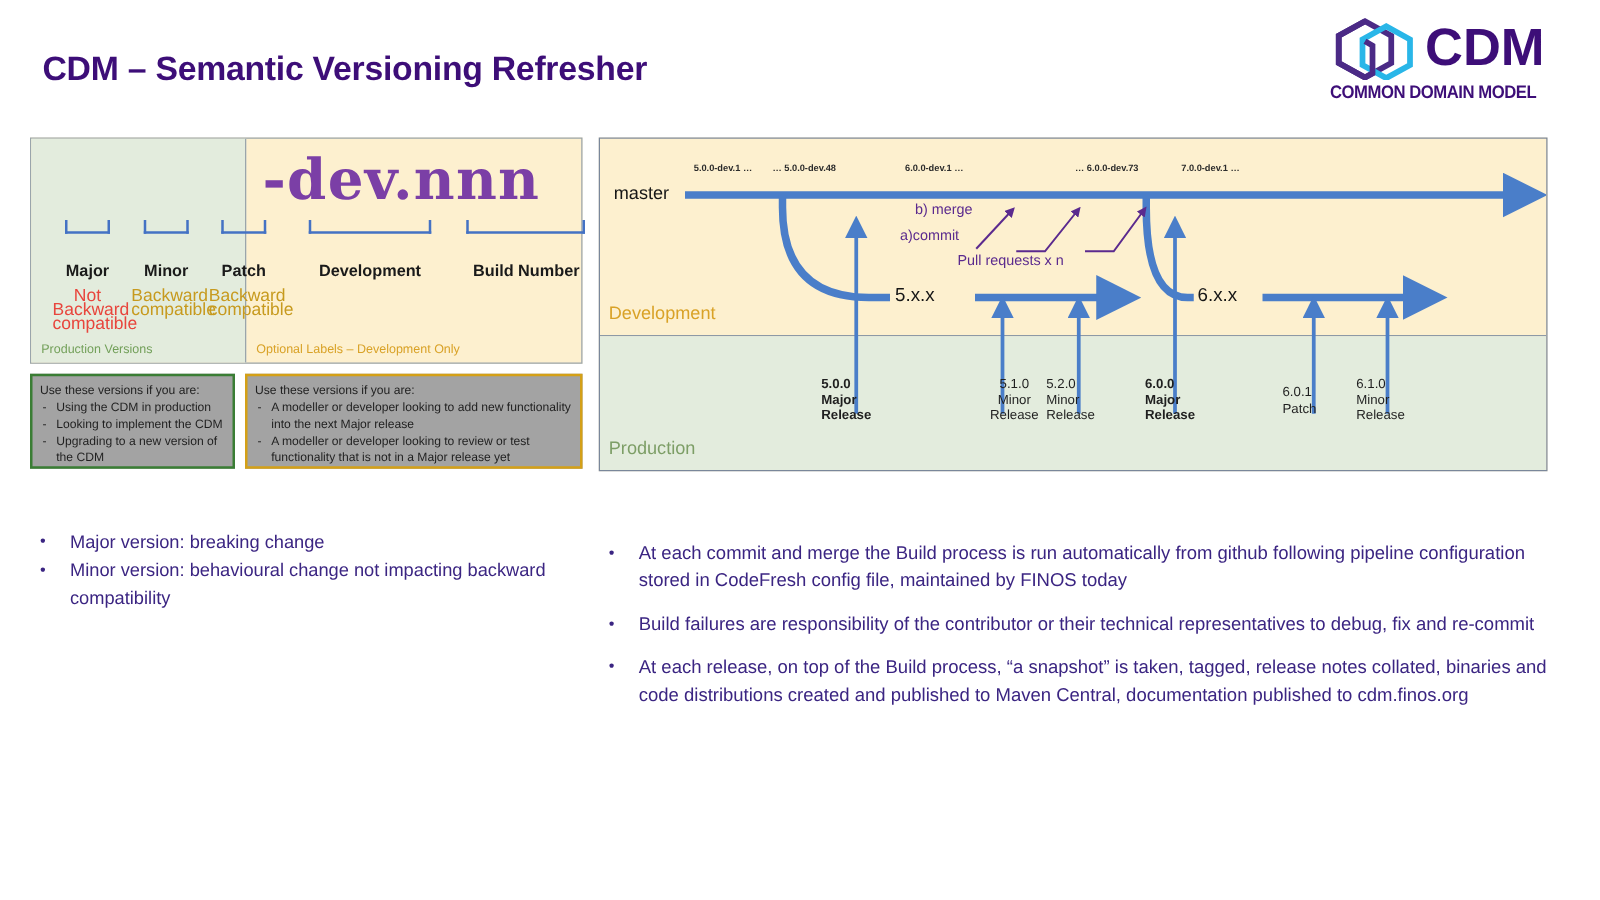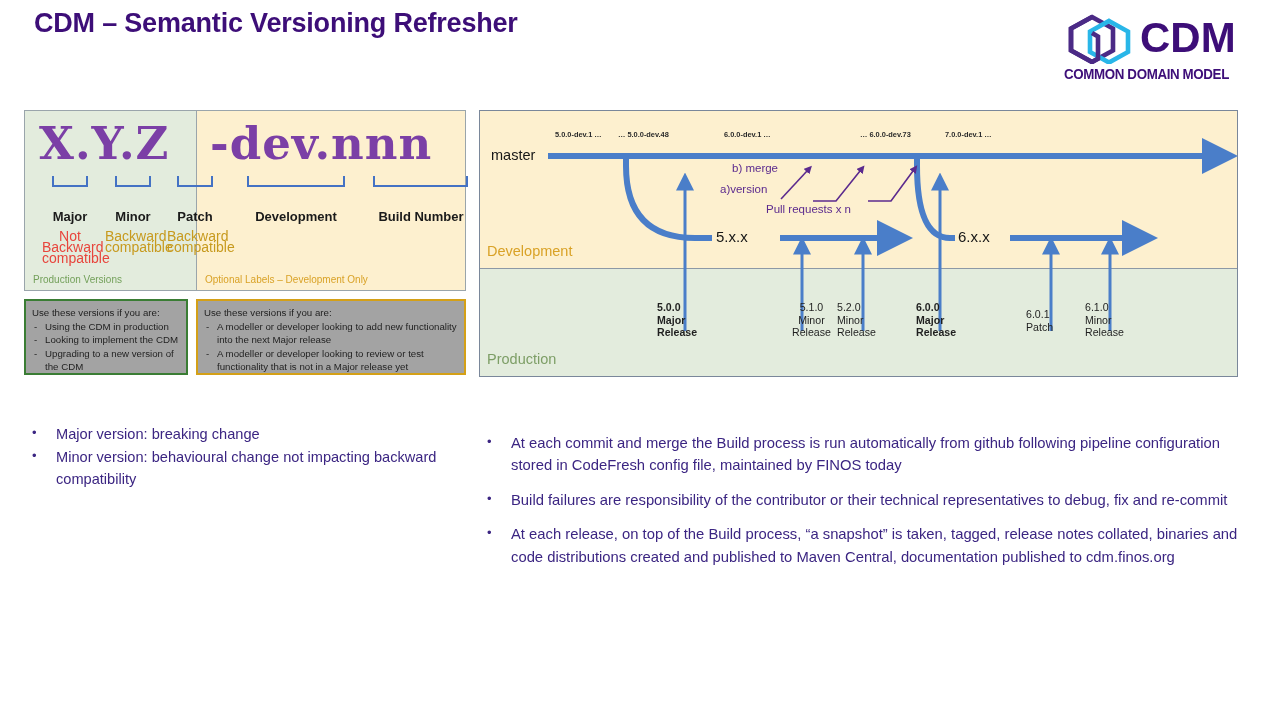--- a/index.html
+++ b/index.html
@@ -11,21 +11,21 @@
     width: 1280px; height: 720px;
     position: relative;
     overflow: hidden;
     font-family: "Liberation Sans", sans-serif;
     color: #2e1a68;
   }
 
   
   #slide-title {
     position: absolute;
-    left: 34px; top: 8px;
+    left: 34px; top: 40px;
     font-size: 27px;
     font-weight: bold;
     color: #3d0e78;
     letter-spacing: -0.2px;
     white-space: nowrap;
   }
 
   
   #cdm-logo {
     position: absolute;
@@ -245,21 +245,20 @@
     <polygon points="30,3 51,14.5 51,36.5 30,48 9,36.5 9,14.5" fill="none" stroke="#4b2a86" stroke-width="4.6" clip-path="polygon(0 0,0 0,0 0)"></polygon>
     <path d="M30,3 L9,14.5 L9,36.5 L30,48 L36,44.7 L36,22.5 L30,19" fill="none" stroke="#4b2a86" stroke-width="4.6"></path>
   </svg>
   <div id="logo-word">CDM</div>
   <div id="logo-sub">COMMON DOMAIN MODEL</div>
 </div>
 
 <div id="version-figure">
   <div id="vf-prod-bg"></div>
 
-  <div class="vf-token" id="vf-token-left">X.Y.Z</div>
   <div class="vf-token" id="vf-token-right">-dev.nnn</div>
 
   <div class="vf-bracket" style="left:27px;  top:65px; width:36px;"></div>
   <div class="vf-bracket" style="left:90px;  top:65px; width:36px;"></div>
   <div class="vf-bracket" style="left:152px; top:65px; width:36px;"></div>
   <div class="vf-bracket" style="left:222px; top:65px; width:98px;"></div>
   <div class="vf-bracket" style="left:348px; top:65px; width:95px;"></div>
 
   <div class="vf-cat" style="left:13px;  top:98px; width:64px;">Major</div>
   <div class="vf-cat" style="left:76px;  top:98px; width:64px;">Minor</div>
@@ -336,21 +335,21 @@
   <div class="bd-dev-tag" style="left:75px;">5.0.0-dev.1 …</div>
   <div class="bd-dev-tag" style="left:138px;">… 5.0.0-dev.48</div>
   <div class="bd-dev-tag" style="left:208px;margin-left:36px;">6.0.0-dev.1 …</div>
   <div class="bd-dev-tag" style="left:380px;">… 6.0.0-dev.73</div>
   <div class="bd-dev-tag" style="left:465px;">7.0.0-dev.1 …</div>
 
   <div class="bd-branch-name" style="left:236px; top:117px;">5.x.x</div>
   <div class="bd-branch-name" style="left:478px; top:117px;">6.x.x</div>
 
   <div class="bd-pr-label" style="left:252px; top:51px;">b) merge</div>
-  <div class="bd-pr-label" style="left:240px; top:72px;">a)version</div>
+  <div class="bd-pr-label" style="left:240px; top:72px;">a)commit</div>
   <div class="bd-pr-label" style="left:286px; top:92px;">Pull requests x n</div>
 
   <div class="bd-release major" style="left:177px; top:190px;">
     <div>5.0.0</div>
     <div>Major</div>
     <div>Release</div>
   </div>
   <div class="bd-release" style="left:312px; top:190px;text-align:center;">
     <div>5.1.0</div>
     <div>Minor</div>

